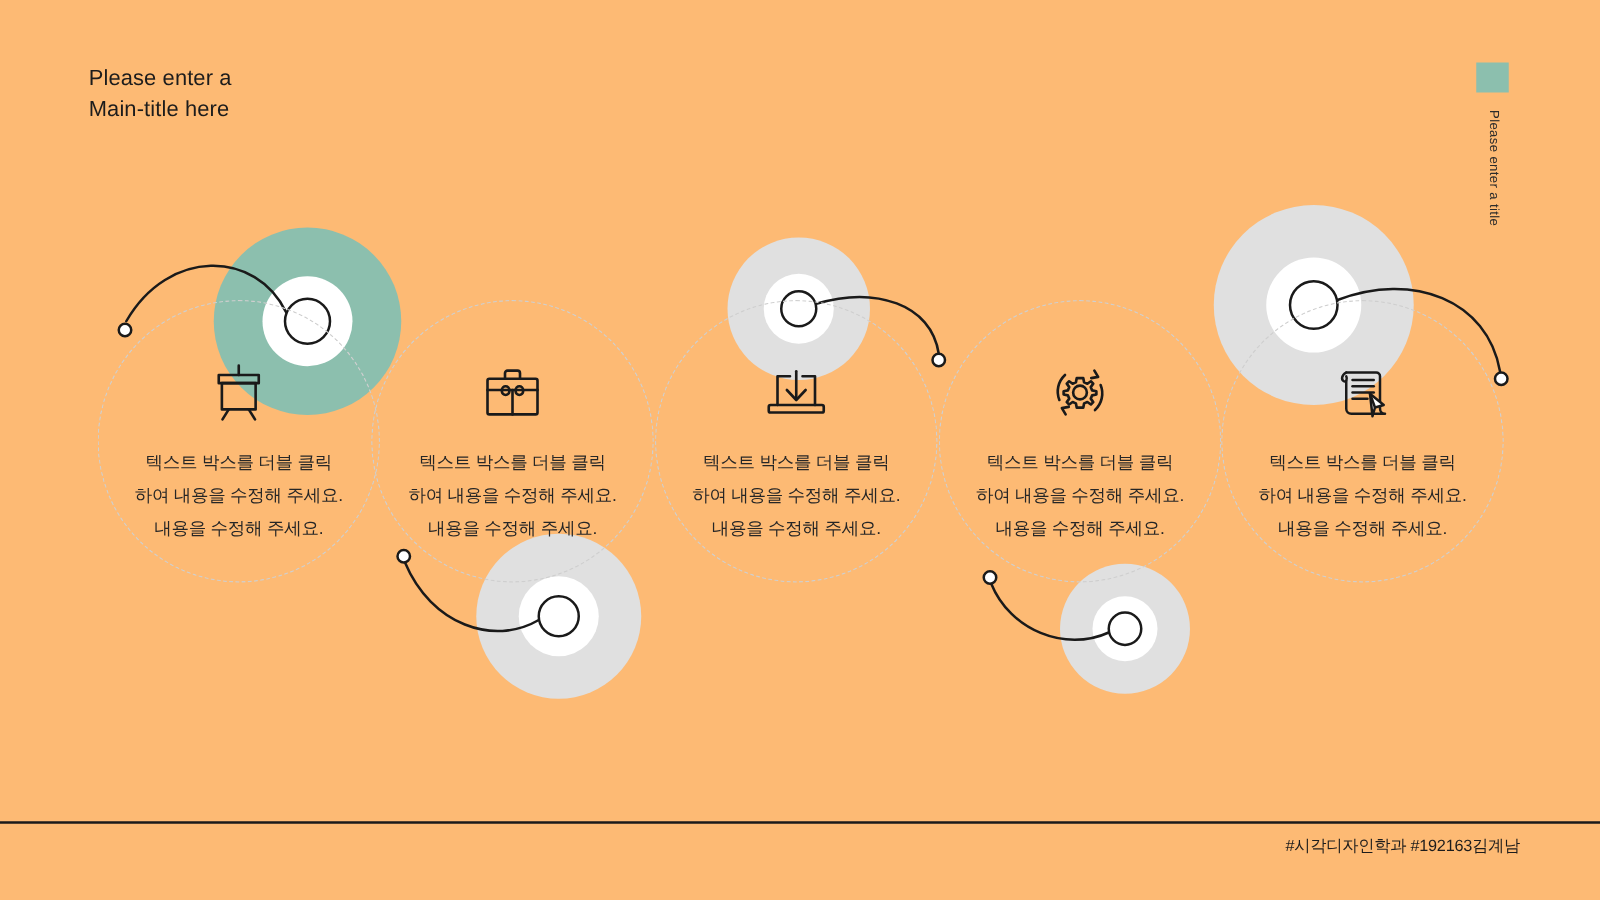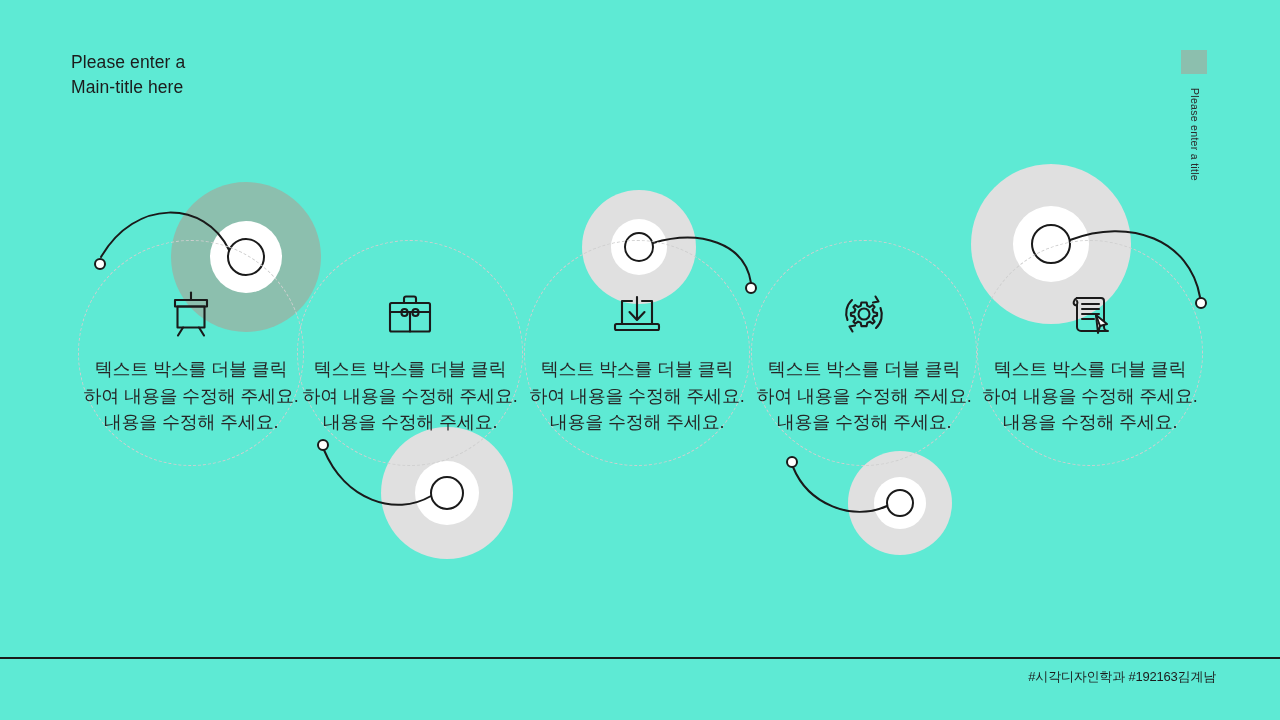--- a/index.html
+++ b/index.html
@@ -5,21 +5,21 @@
   * { box-sizing: border-box; margin: 0; padding: 0; }
   html, body {
     width: 1280px; height: 720px;
     background: #ffffff;
     font-family: "Liberation Sans", "DejaVu Sans", sans-serif;
     overflow: hidden;
   }
   #slide {
     position: relative;
     width: 1280px; height: 720px;
-    background: #5eead4;
+    background: #fdba74;
   }
 
   
   #main-title {
     position: absolute;
     left: 71px; top: 50px;
     font-size: 17.5px;
     line-height: 25px;
     color: #1c1c1c;
     white-space: pre-line;
@@ -75,21 +75,21 @@
     align-items: center;
     justify-content: center;
   }
   .icon-wrap svg { display: block; }
 
   .col-text {
     position: absolute;
     left: 0; top: 176px;
     width: 226px;
     text-align: center;
-    font-size: 18px;
+    font-size: 14px;
     line-height: 26.5px;
     color: #262626;
     white-space: pre-line;
     letter-spacing: -0.2px;
   }
 
   
   #deco {
     position: absolute;
     left: 0; top: 0;

